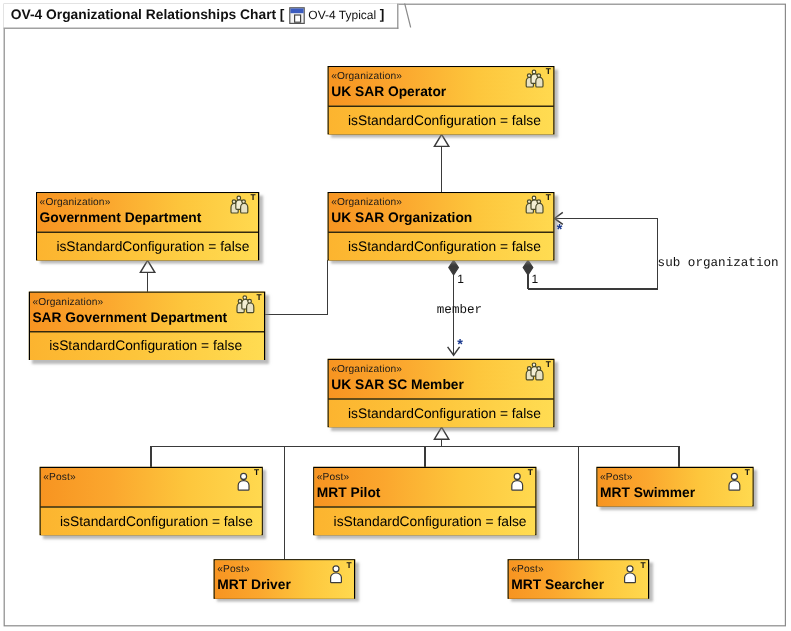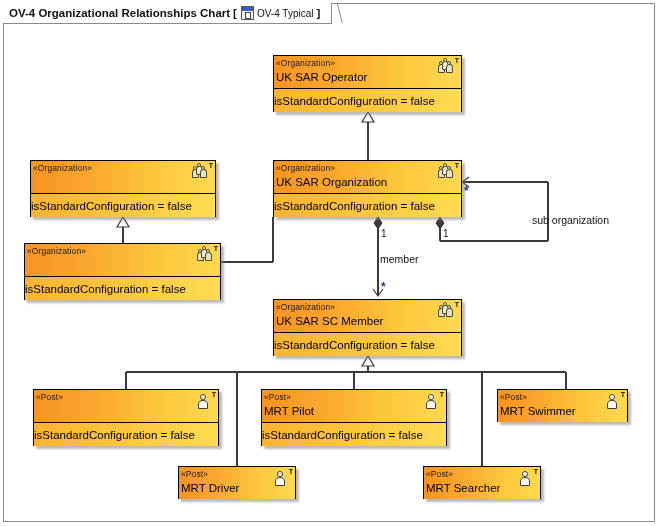--- a/index.html
+++ b/index.html
@@ -137,32 +137,32 @@
   }
   .node .stereo {
     font-size: 8.5px;
     color: #1a1a1a;
     line-height: 11px;
     letter-spacing: 0.1px;
     white-space: nowrap;
   }
   .node .name {
     font-size: 11.5px;
-    font-weight: normal;
+    font-weight: bold;
     color: #000000;
     line-height: 16px;
     white-space: nowrap;
   }
   .node .attrs {
     box-sizing: border-box;
     height: 23px;
     background: linear-gradient(to right, #fcb42f 0%, #fdc53b 45%, #ffdc52 100%);
     display: flex;
     align-items: center;
-    padding-left: 0;
+    padding-left: 16px;
     font-size: 11.5px;
     color: #000000;
     white-space: nowrap;
   }
 
   
   .ico {
     position: absolute;
     right: 3px;
     top: 2px;
@@ -303,24 +303,24 @@
     <g stroke="#3a3a3a" stroke-width="1.2" fill="none">
 
       <polyline points="373,289 378,296 383,289"></polyline>
 
       <polyline points="469,177 462,182 469,187"></polyline>
     </g>
   </svg>
 
   <div class="lbl mult" style="left:381px; top:228px;">1</div>
   <div class="lbl mult" style="left:443px; top:228px;">1</div>
-  <div class="lbl" style="left:380px; top:253px;">member</div>
+  <div class="lbl" style="left:364px; top:253px;font-family:Liberation Mono, monospace;">member</div>
   <div class="lbl star" style="left:381px; top:283px;">*</div>
   <div class="lbl star" style="left:464px; top:187px;">*</div>
-  <div class="lbl" style="left:532px; top:214px;">sub organization</div>
+  <div class="lbl" style="left:548px; top:214px;font-family:Liberation Mono, monospace;">sub organization</div>
 
   <div id="nodes-layer">
       <div class="node" style="left: 273px; top: 55px; width: 189px; height: 57px;">
         <div class="head">
           <div class="stereo">«Organization»</div>
           <div class="name">UK SAR Operator</div>
           <div class="ico org">
             <span class="p a"></span>
             <span class="p b"></span>
             <span class="p c"></span>
@@ -328,20 +328,21 @@
             <span class="h b"></span>
             <span class="h c"></span>
             <span class="tmark">T</span>
           </div>
         </div>
         <div class="attrs">isStandardConfiguration = false</div>
       </div>
       <div class="node" style="left: 30px; top: 160px; width: 186px; height: 57px;">
         <div class="head">
           <div class="stereo">«Organization»</div>
+          <div class="name">Government Department</div>
           <div class="ico org">
             <span class="p a"></span>
             <span class="p b"></span>
             <span class="p c"></span>
             <span class="h a"></span>
             <span class="h b"></span>
             <span class="h c"></span>
             <span class="tmark">T</span>
           </div>
         </div>
@@ -359,20 +360,21 @@
             <span class="h b"></span>
             <span class="h c"></span>
             <span class="tmark">T</span>
           </div>
         </div>
         <div class="attrs">isStandardConfiguration = false</div>
       </div>
       <div class="node" style="left: 24px; top: 243px; width: 197px; height: 57px;">
         <div class="head">
           <div class="stereo">«Organization»</div>
+          <div class="name">SAR Government Department</div>
           <div class="ico org">
             <span class="p a"></span>
             <span class="p b"></span>
             <span class="p c"></span>
             <span class="h a"></span>
             <span class="h b"></span>
             <span class="h c"></span>
             <span class="tmark">T</span>
           </div>
         </div>

